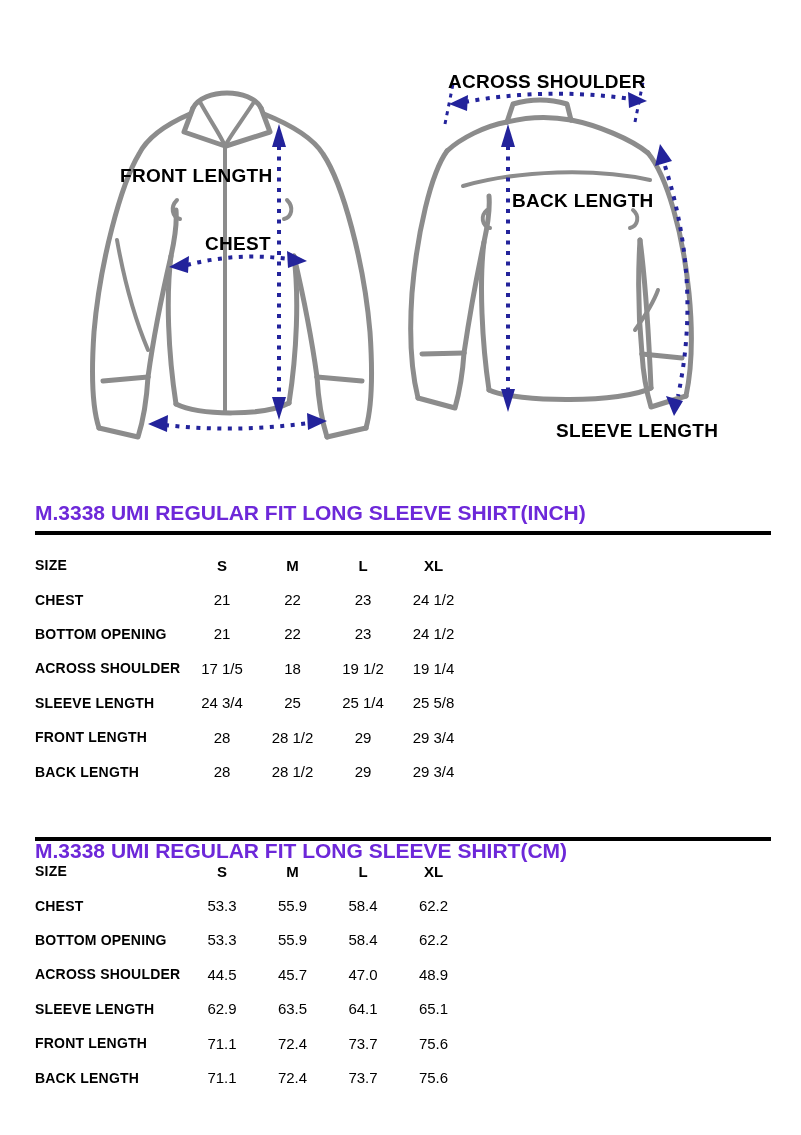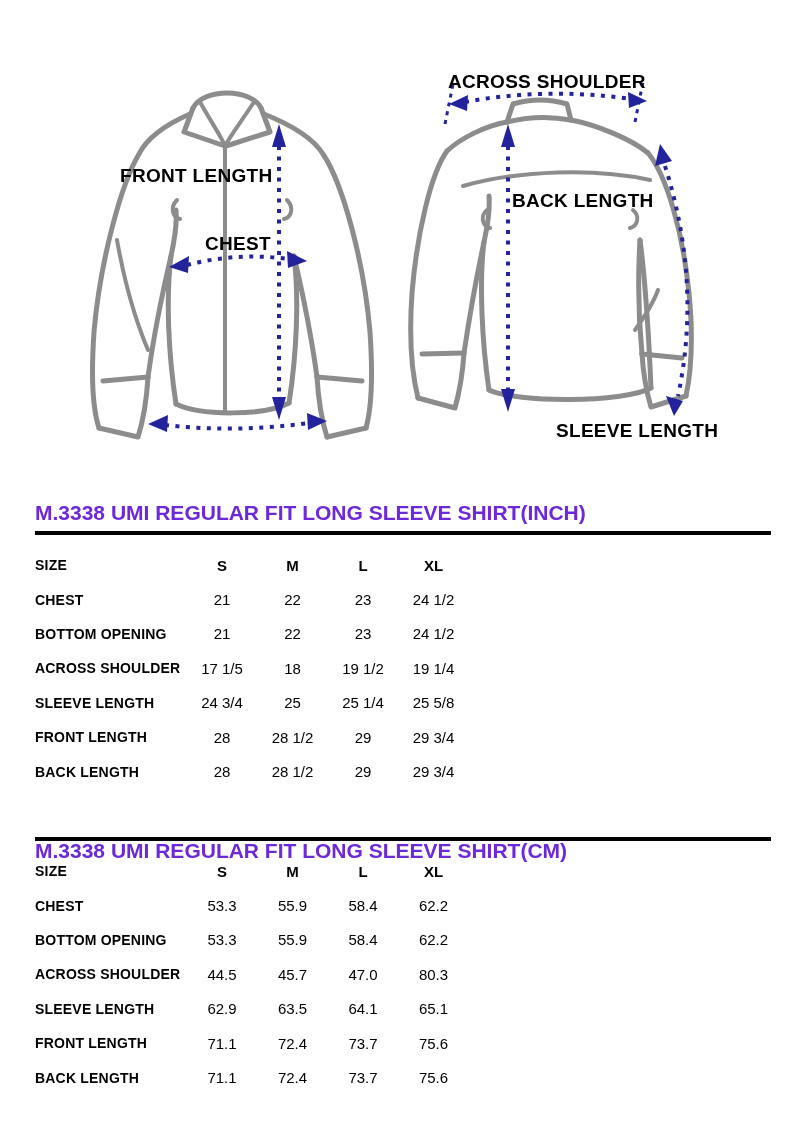--- a/index.html
+++ b/index.html
@@ -224,21 +224,21 @@
     <span class="t-val">53.3</span>
     <span class="t-val">55.9</span>
     <span class="t-val">58.4</span>
     <span class="t-val">62.2</span>
   </div>
   <div class="t-row">
     <span class="t-label">ACROSS SHOULDER</span>
     <span class="t-val">44.5</span>
     <span class="t-val">45.7</span>
     <span class="t-val">47.0</span>
-    <span class="t-val">80.3</span>
+    <span class="t-val">48.9</span>
   </div>
   <div class="t-row">
     <span class="t-label">SLEEVE LENGTH</span>
     <span class="t-val">62.9</span>
     <span class="t-val">63.5</span>
     <span class="t-val">64.1</span>
     <span class="t-val">65.1</span>
   </div>
   <div class="t-row">
     <span class="t-label">FRONT LENGTH</span>

